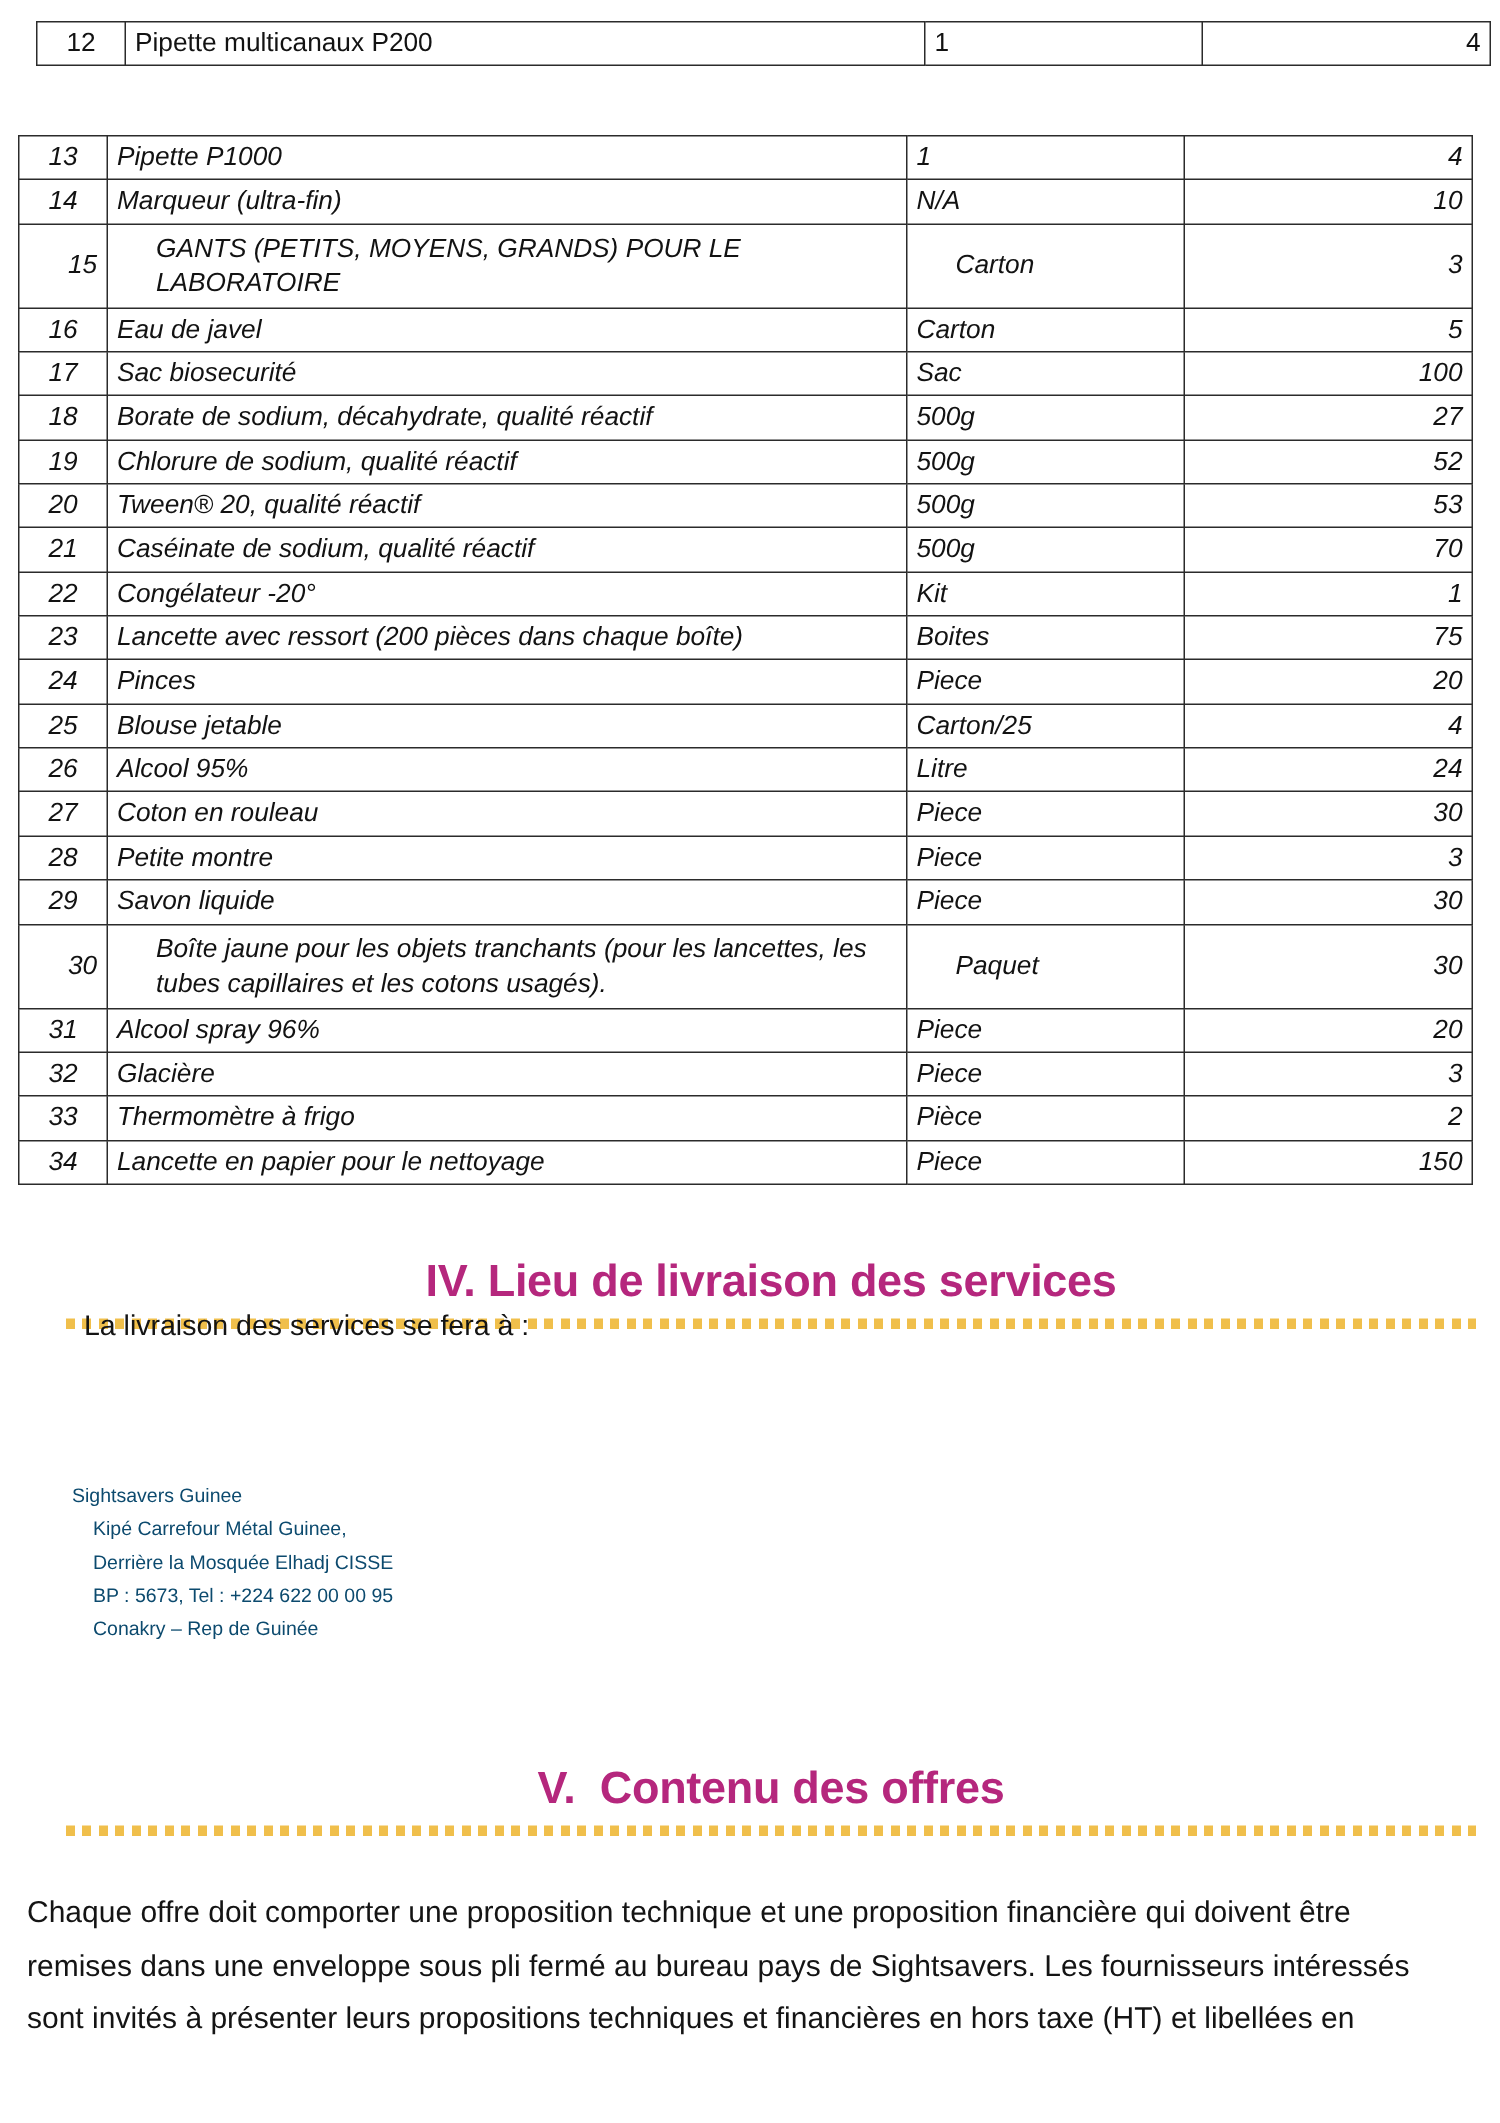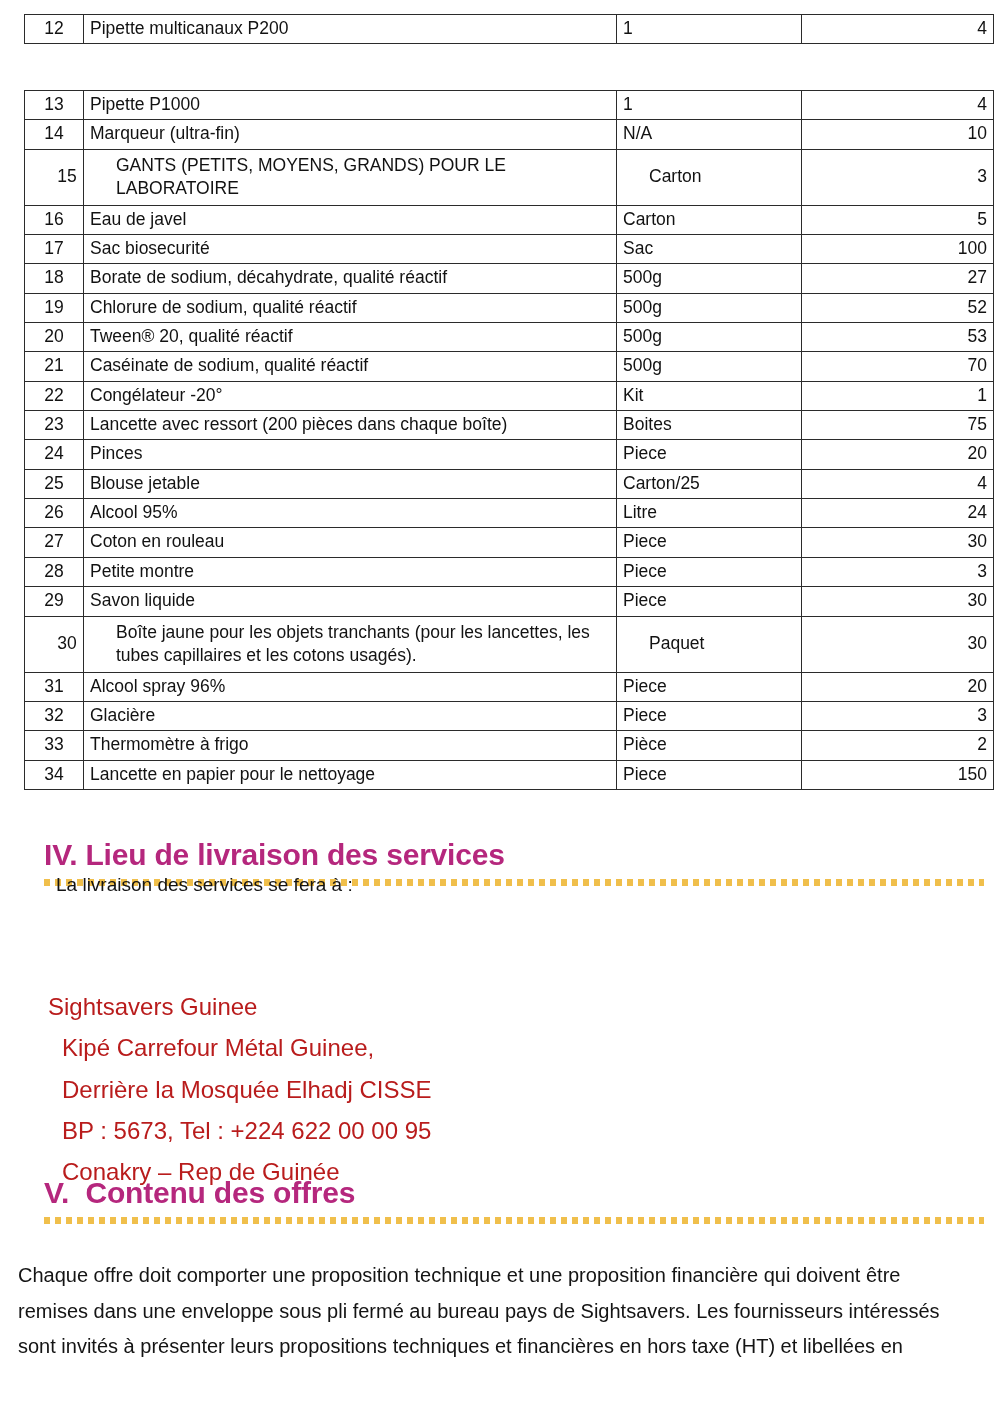--- a/index.html
+++ b/index.html
@@ -60,31 +60,33 @@
     padding-right: 11px;
   }
 
   .table-fragment {
     position: absolute;
     left: 24px;
     top: 14px;
   }
   .table-main {
     position: absolute;
-    left: 24px;
+    left: 12px;
     top: 90px;
+    font-style: italic;
   }
   .tbl .tall td { height: 48px; padding-left: 32px; }
   .tbl td.desc-2line { line-height: 1.30; }
 
   
   .section {
     position: absolute;
     left: 0;
     width: 1000px;
+    text-align: center;
   }
   .sec-head {
     color: #b5277d;
     font-weight: bold;
     font-size: 30px;
     letter-spacing: -0.2px;
     white-space: nowrap;
   }
   .sec-head .numeral {
     display: inline-block;
@@ -99,23 +101,23 @@
     );
   }
 
   
   .body-line {
     font-size: 19px;
     line-height: 1.55;
     color: #141414;
   }
   .addr-block {
-    font-size: 24px;
+    font-size: 13px;
     line-height: 1.72;
-    color: #b91c1c;
+    color: #0c4a6e;
   }
   .addr-block .indent { padding-left: 14px; }
 
   .para {
     font-size: 20px;
     line-height: 1.78;
     color: #141414;
     text-align: left;
   }
 

